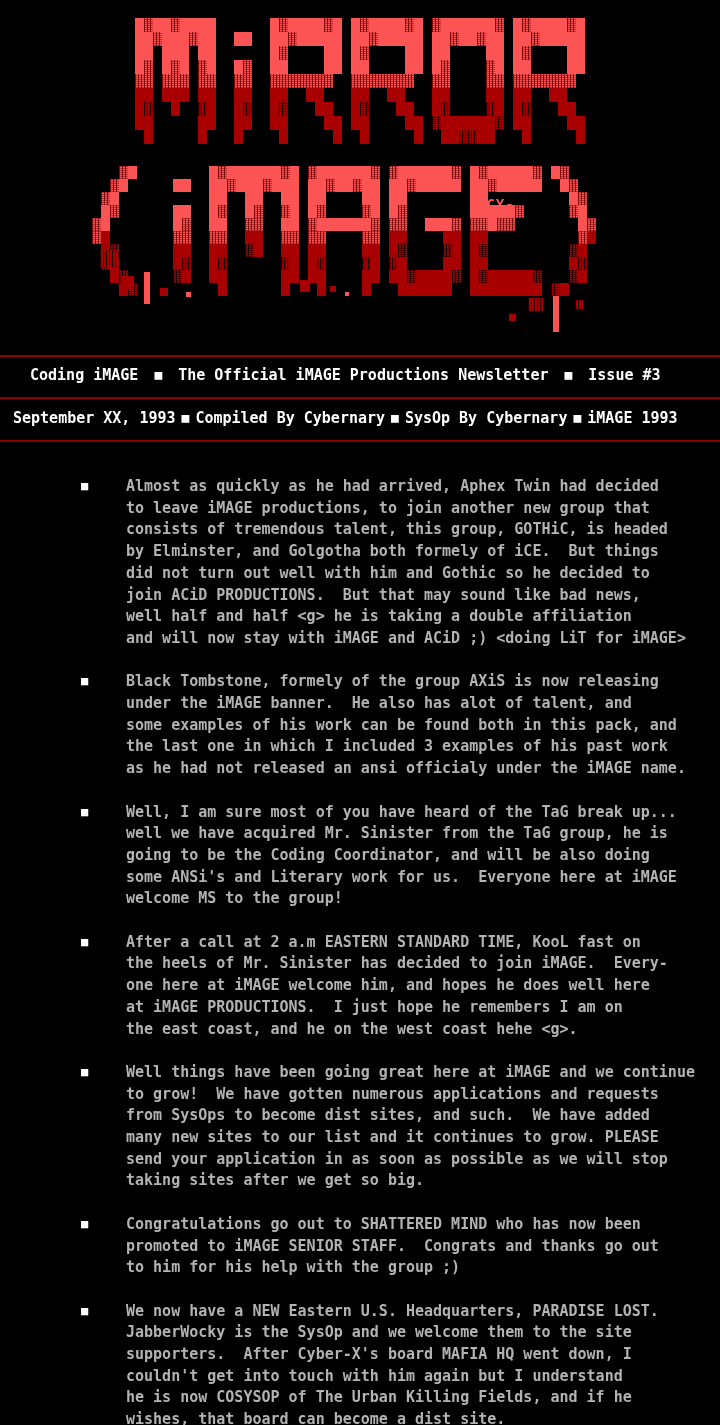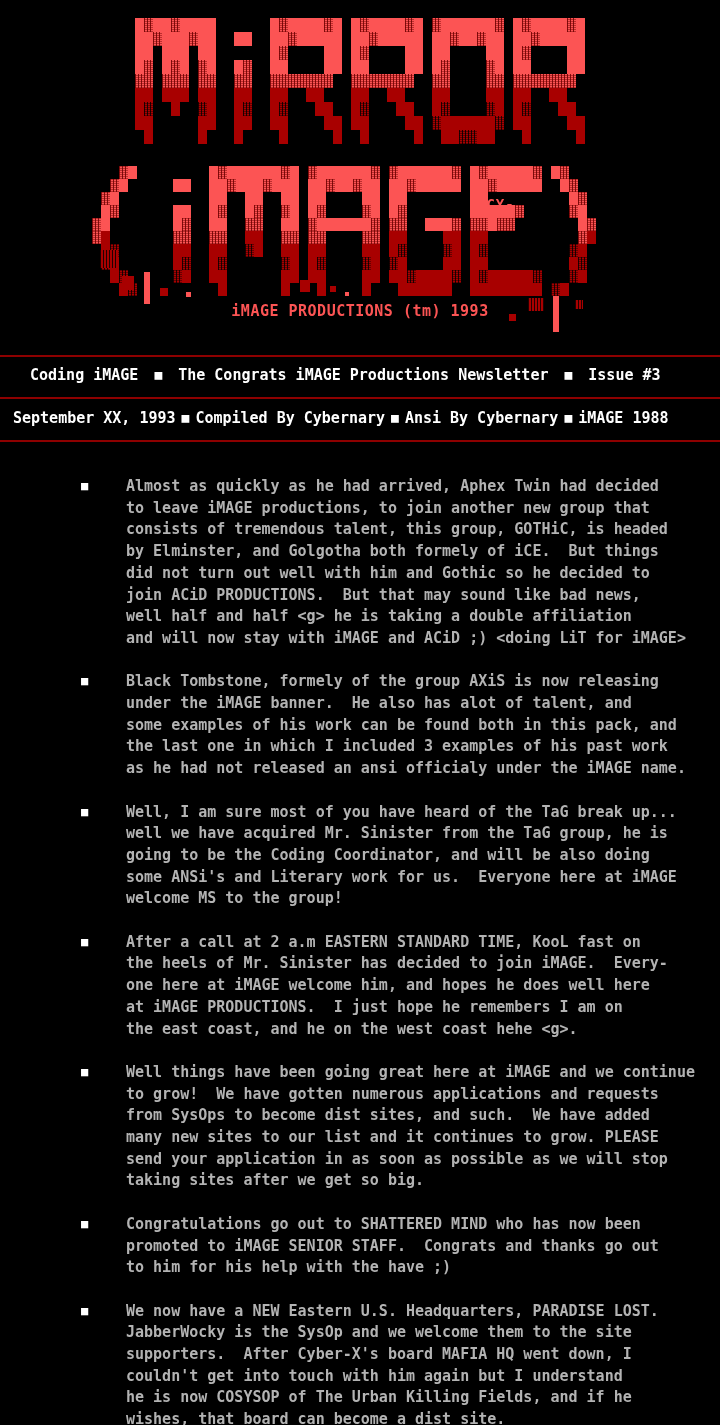--- a/index.html
+++ b/index.html
@@ -81,29 +81,28 @@
   <div class="drip F" style="left:186px;top:292px;width:5px;height:5px;"></div>
   <div class="drip D" style="left:300px;top:280px;width:10px;height:12px;"></div>
   <div class="drip D" style="left:330px;top:286px;width:6px;height:6px;"></div>
   <div class="drip F" style="left:345px;top:292px;width:4px;height:4px;"></div>
   <div class="drip d" style="left:528px;top:298px;width:16px;height:13px;"></div>
   <div class="drip F" style="left:553px;top:296px;width:6px;height:36px;"></div>
   <div class="drip D" style="left:509px;top:314px;width:7px;height:7px;"></div>
   <div class="drip d" style="left:575px;top:300px;width:8px;height:9px;"></div>
 
   <div class="cy">-CY-</div>
-  <div class="caption">iMAGE PRODUCTIONS (tm) 1993</div>
 
   <div class="rule rule1"></div>
 
-  <div class="mast mast1"><span>Coding iMAGE</span><span class="sq">■</span><span>The Congrats iMAGE Productions Newsletter</span><span class="sq">■</span><span>Issue #3</span></div>
+  <div class="mast mast1"><span>Coding iMAGE</span><span class="sq">■</span><span>The Official iMAGE Productions Newsletter</span><span class="sq">■</span><span>Issue #3</span></div>
 
   <div class="rule rule2"></div>
 
-  <div class="mast mast2"><span>September XX, 1993</span><span class="sq">■</span><span>Compiled By Cybernary</span><span class="sq">■</span><span>Ansi By Cybernary</span><span class="sq">■</span><span>iMAGE 1988</span></div>
+  <div class="mast mast2"><span>September XX, 1993</span><span class="sq">■</span><span>Compiled By Cybernary</span><span class="sq">■</span><span>SysOp By Cybernary</span><span class="sq">■</span><span>iMAGE 1993</span></div>
 
   <div class="rule rule3"></div>
 
   <div class="bodytext">
       <div class="para">
         <span class="bullet">■</span>
         <pre>Almost as quickly as he had arrived, Aphex Twin had decided
 to leave iMAGE productions, to join another new group that
 consists of tremendous talent, this group, GOTHiC, is headed
 by Elminster, and Golgotha both formely of iCE.  But things
@@ -142,21 +141,21 @@
 to grow!  We have gotten numerous applications and requests
 from SysOps to become dist sites, and such.  We have added
 many new sites to our list and it continues to grow. PLEASE
 send your application in as soon as possible as we will stop
 taking sites after we get so big.</pre>
       </div>
       <div class="para">
         <span class="bullet">■</span>
         <pre>Congratulations go out to SHATTERED MIND who has now been
 promoted to iMAGE SENIOR STAFF.  Congrats and thanks go out
-to him for his help with the have ;)</pre>
+to him for his help with the group ;)</pre>
       </div>
       <div class="para">
         <span class="bullet">■</span>
         <pre>We now have a NEW Eastern U.S. Headquarters, PARADISE LOST.
 JabberWocky is the SysOp and we welcome them to the site
 supporters.  After Cyber-X's board MAFIA HQ went down, I
 couldn't get into touch with him again but I understand
 he is now COSYSOP of The Urban Killing Fields, and if he
 wishes, that board can become a dist site.</pre>
       </div>

